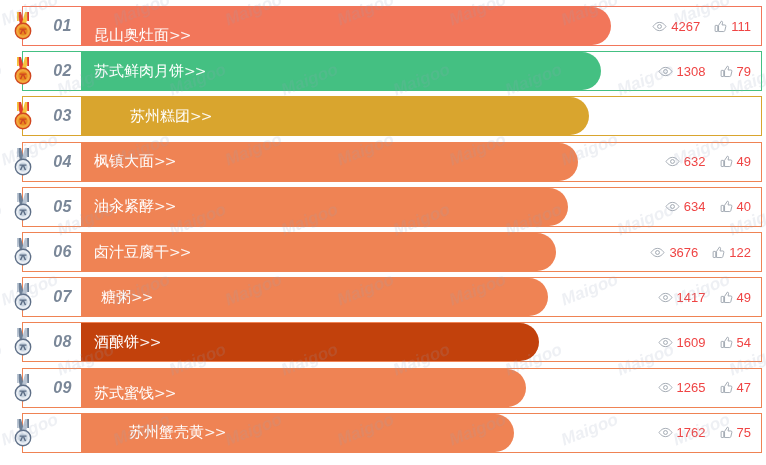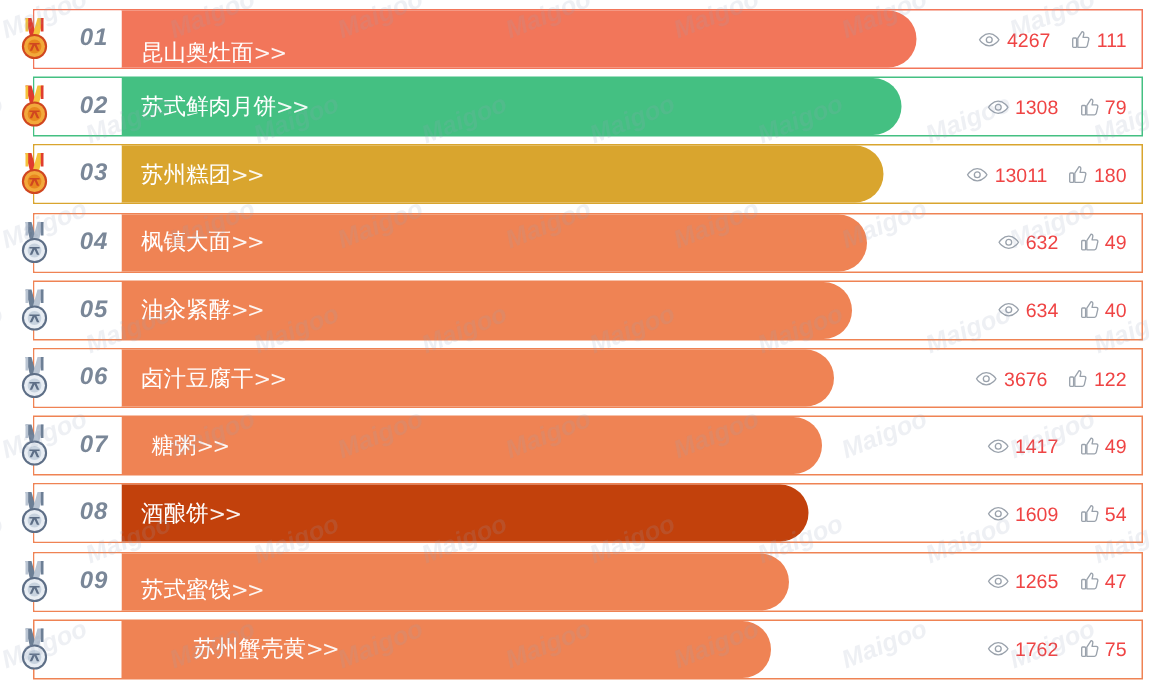--- a/index.html
+++ b/index.html
@@ -190,56 +190,36 @@
   <path d="M5.6 14.2 V6.6 L9.1 1.4 C10.2 1.5 10.7 2.2 10.5 3.3 L9.9 6.1 H13.4 C14.3 6.1 14.8 6.8 14.6 7.7 L13.4 12.9 C13.2 13.7 12.7 14.2 11.9 14.2 Z" fill="none" stroke="#9aa2ac" stroke-width="1.1" stroke-linejoin="round"></path>
   <rect x="1.4" y="6.6" width="3.2" height="7.6" rx="0.7" fill="none" stroke="#9aa2ac" stroke-width="1.1"></rect>
 </svg>
           </span>
           <span>79</span>
         </div>
       </div>
     </div>
     <div class="row" style="top: 96.4px; border-color: rgb(217, 165, 46);">
       <div class="bar" style="background: rgb(217, 165, 46); width: 508px;">
-        <a class="bar-label" style="text-decoration: none;"><span>苏州糕团</span><span class="arrows">&gt;&gt;</span></a>
+        <a class="bar-label" style="text-decoration: none; margin-left: 36px;"><span>苏州糕团</span><span class="arrows">&gt;&gt;</span></a>
       </div>
       <div class="rank-cell">
         <span class="rank-num">03</span>
       </div>
       <div class="medal">
   <svg viewBox="0 0 30 30" width="30" height="30" aria-hidden="true">
     <path d="M9 1 L13 1 L16 12 L12 13 Z" fill="#e03c2e"></path>
     <path d="M17 1 L21 1 L18 13 L14 12 Z" fill="#f5c23b"></path>
     <rect x="9" y="1" width="1.8" height="9" fill="#f5c23b"></rect>
     <rect x="19.2" y="1" width="1.8" height="9" fill="#e03c2e"></rect>
     <circle cx="15" cy="20" r="8.4" fill="#d0461f"></circle>
     <circle cx="15" cy="20" r="7" fill="#f2a93b"></circle>
     <circle cx="15" cy="20" r="4.6" fill="#e8871e"></circle>
     <path d="M11.6 17.6 h6.8 v1.1 h-2.1 l1.9 4.2 h-1.6 l-1.6-3.6 l-1.6 3.6 h-1.6 l1.9-4.2 h-2.1 z" fill="#d0461f"></path>
   </svg></div>
-      <div class="stats">
-        <div class="stat">
-          <span>
-            <svg viewBox="0 0 20 13" width="15" height="11" aria-hidden="true">
-  <path d="M10 1 C4.6 1 1.4 6.5 1.4 6.5 C1.4 6.5 4.6 12 10 12 C15.4 12 18.6 6.5 18.6 6.5 C18.6 6.5 15.4 1 10 1 Z" fill="none" stroke="#9aa2ac" stroke-width="1.2"></path>
-  <circle cx="10" cy="6.5" r="2.6" fill="none" stroke="#9aa2ac" stroke-width="1.2"></circle>
-</svg>
-          </span>
-          <span>13011</span>
-        </div>
-        <div class="stat">
-          <span>
-            <svg viewBox="0 0 16 16" width="13" height="13" aria-hidden="true">
-  <path d="M5.6 14.2 V6.6 L9.1 1.4 C10.2 1.5 10.7 2.2 10.5 3.3 L9.9 6.1 H13.4 C14.3 6.1 14.8 6.8 14.6 7.7 L13.4 12.9 C13.2 13.7 12.7 14.2 11.9 14.2 Z" fill="none" stroke="#9aa2ac" stroke-width="1.1" stroke-linejoin="round"></path>
-  <rect x="1.4" y="6.6" width="3.2" height="7.6" rx="0.7" fill="none" stroke="#9aa2ac" stroke-width="1.1"></rect>
-</svg>
-          </span>
-          <span>180</span>
-        </div>
-      </div>
     </div>
     <div class="row" style="top: 141.6px; border-color: rgb(239, 131, 84);">
       <div class="bar" style="background: rgb(239, 131, 84); width: 497px;">
         <a class="bar-label" style="text-decoration: none;"><span>枫镇大面</span><span class="arrows">&gt;&gt;</span></a>
       </div>
       <div class="rank-cell">
         <span class="rank-num">04</span>
       </div>
       <div class="medal">
   <svg viewBox="0 0 30 30" width="30" height="30" aria-hidden="true">

